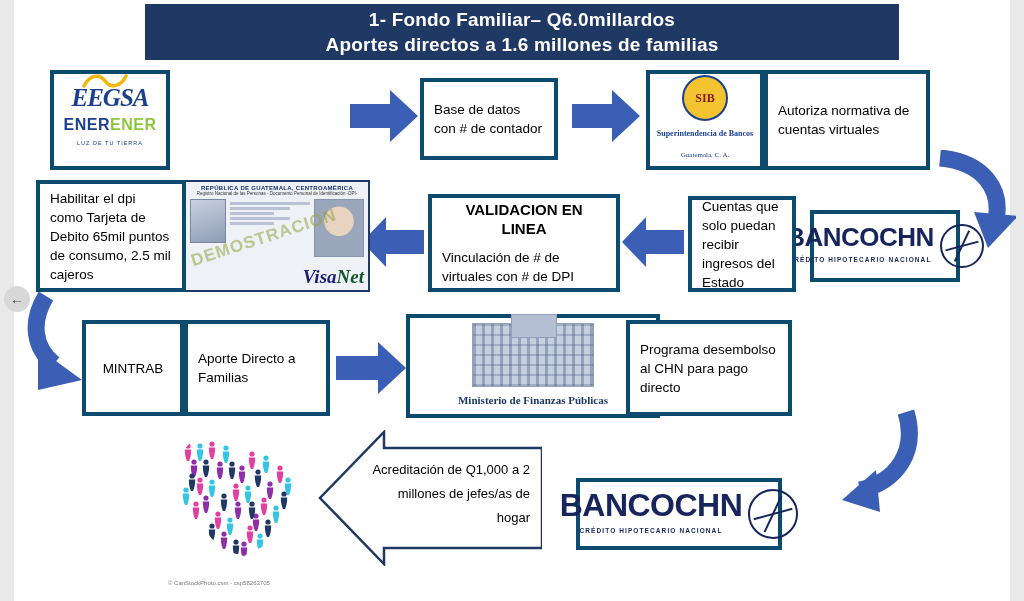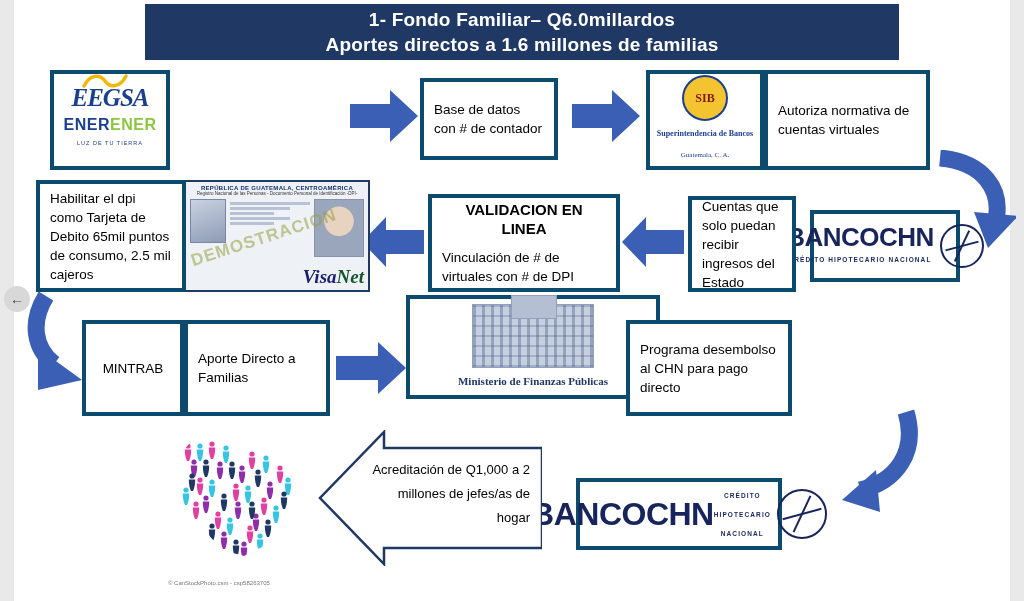--- a/index.html
+++ b/index.html
@@ -474,42 +474,42 @@
   <div class="box center-text" style="left:82px; top:320px; width:102px; height:96px;">
     <span>MINTRAB</span>
   </div>
 
   <div class="arrow-right" style="left:336px; top:340px; width:70px; height:56px;">
     <svg class="arrow-svg" width="70" height="56" viewBox="0 0 70 56">
       <polygon points="0,16 42,16 42,2 70,28 42,54 42,40 0,40" fill="#3a5fb4"></polygon>
     </svg>
   </div>
 
-  <div class="box logo-box" style="left:406px; top:295px; width:254px; height:104px;">
+  <div class="box logo-box" style="left:406px; top:314px; width:254px; height:104px;">
     <div class="minfin-wrap">
       <div class="building">
         <div class="tower"></div>
         <div class="windows"></div>
       </div>
       <div class="minfin-caption">Ministerio de Finanzas Públicas</div>
     </div>
   </div>
 
   <div class="box" style="left:626px; top:320px; width:166px; height:96px;align-items:center;">
     <span>Programa desembolso al CHN para pago directo</span>
   </div>
 
   <svg style="position:absolute; left:790px; top:408px; width:130px; height:110px;" viewBox="0 0 130 110">
     <path d="M116,4 C128,44 106,74 70,82" stroke="#3a5fb4" stroke-width="17" fill="none"></path>
     <polygon points="86,62 52,92 90,104" fill="#3a5fb4"></polygon>
   </svg>
 
   <div class="box logo-box" style="left:576px; top:478px; width:206px; height:72px;">
     <div class="chn-wrap">
-      <div style="display:flex; flex-direction:row; align-items:center;">
+      <div style="display:flex; flex-direction:column; align-items:center;">
         <div class="chn-text" style="font-size:32px;"><span>BANCO</span><span>CHN</span></div>
         <div class="chn-sub">CRÉDITO HIPOTECARIO NACIONAL</div>
       </div>
       <div class="chn-emblem" style="width:46px;height:46px;"></div>
     </div>
   </div>
 
   <div class="big-left-arrow">
     <svg width="224" height="136" viewBox="0 0 224 136">
       <polygon points="224,18 66,18 66,2 2,68 66,134 66,118 224,118" fill="#ffffff" stroke="#1f3864" stroke-width="2.5"></polygon>

